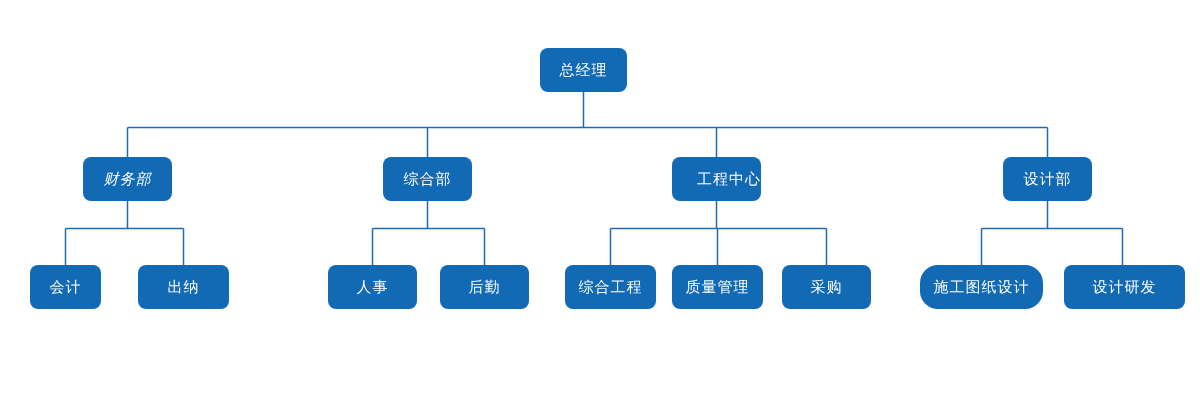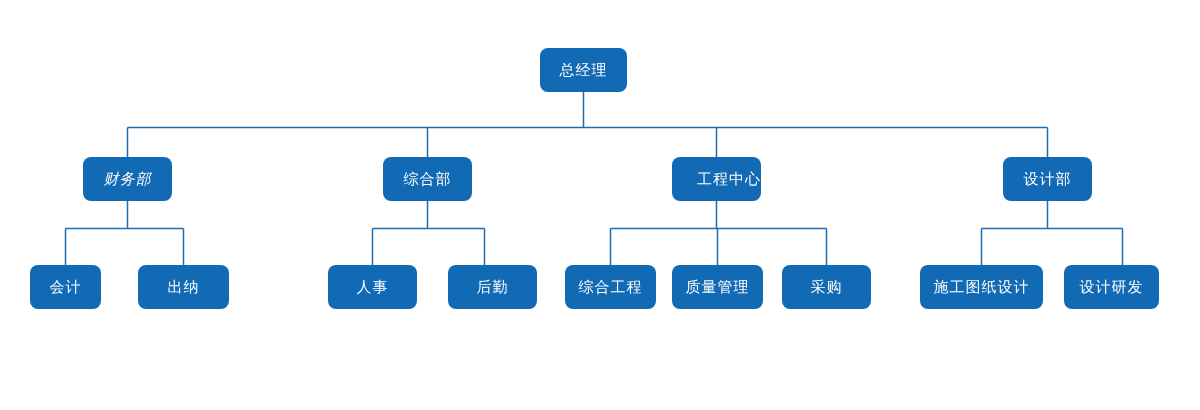--- a/index.html
+++ b/index.html
@@ -80,34 +80,34 @@
   <div class="node" style="left:30px; top:265px; width:71px;">
     <span>会计</span>
   </div>
   <div class="node" style="left:138px; top:265px; width:91px;">
     <span>出纳</span>
   </div>
 
   <div class="node" style="left:328px; top:265px; width:89px;">
     <span>人事</span>
   </div>
-  <div class="node" style="left:440px; top:265px; width:89px;margin-left:8px;">
+  <div class="node" style="left:440px; top:265px; width:89px;">
     <span>后勤</span>
   </div>
 
   <div class="node" style="left:565px; top:265px; width:91px;">
     <span>综合工程</span>
   </div>
   <div class="node" style="left:672px; top:265px; width:91px;">
     <span>质量管理</span>
   </div>
   <div class="node" style="left:782px; top:265px; width:89px;font-family:Liberation Serif, serif;">
     <span>采购</span>
   </div>
 
-  <div class="node" style="left:920px; top:265px; width:123px;">
+  <div class="node" style="left:920px; top:265px; width:123px;border-radius:18px;">
     <span>施工图纸设计</span>
   </div>
-  <div class="node" style="left:1064px; top:265px; width:95px;">
+  <div class="node" style="left:1064px; top:265px; width:121px;">
     <span>设计研发</span>
   </div>
 
 </div>
 
 </body></html>

